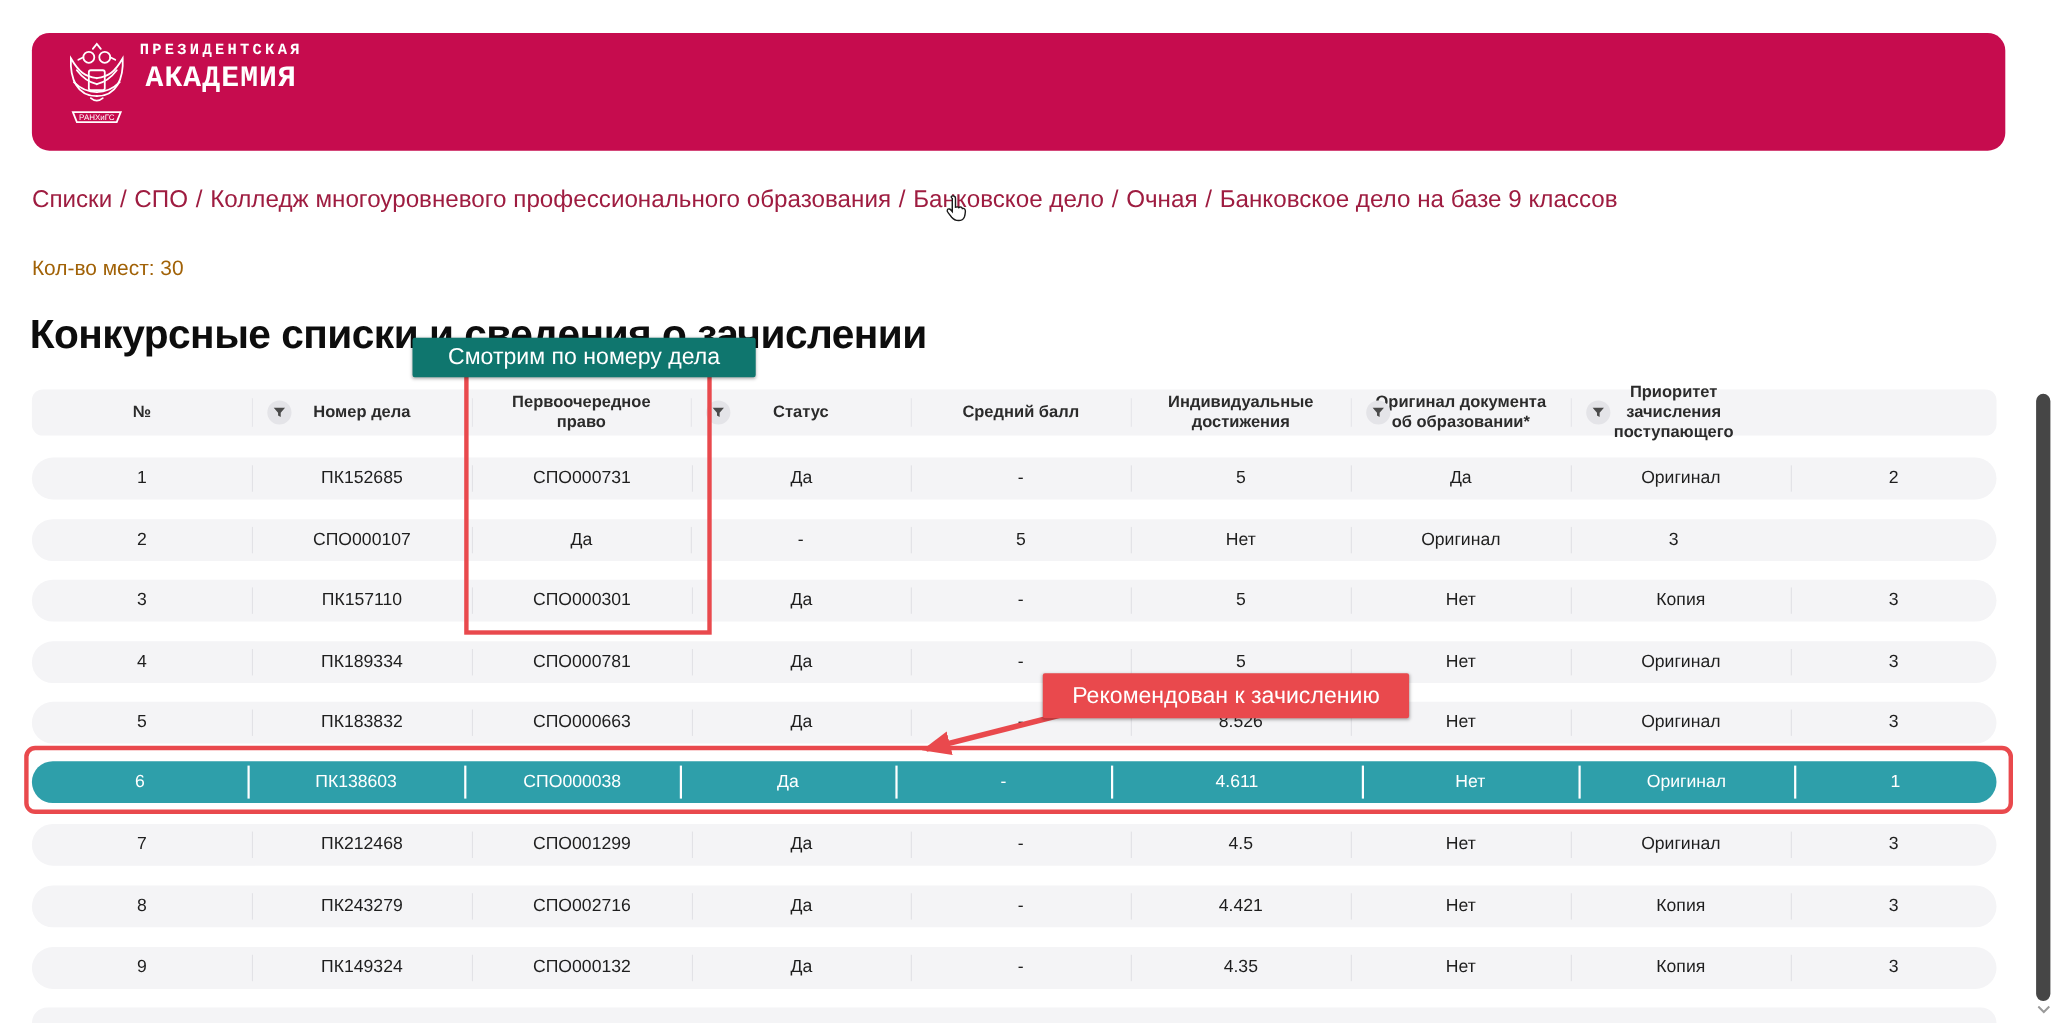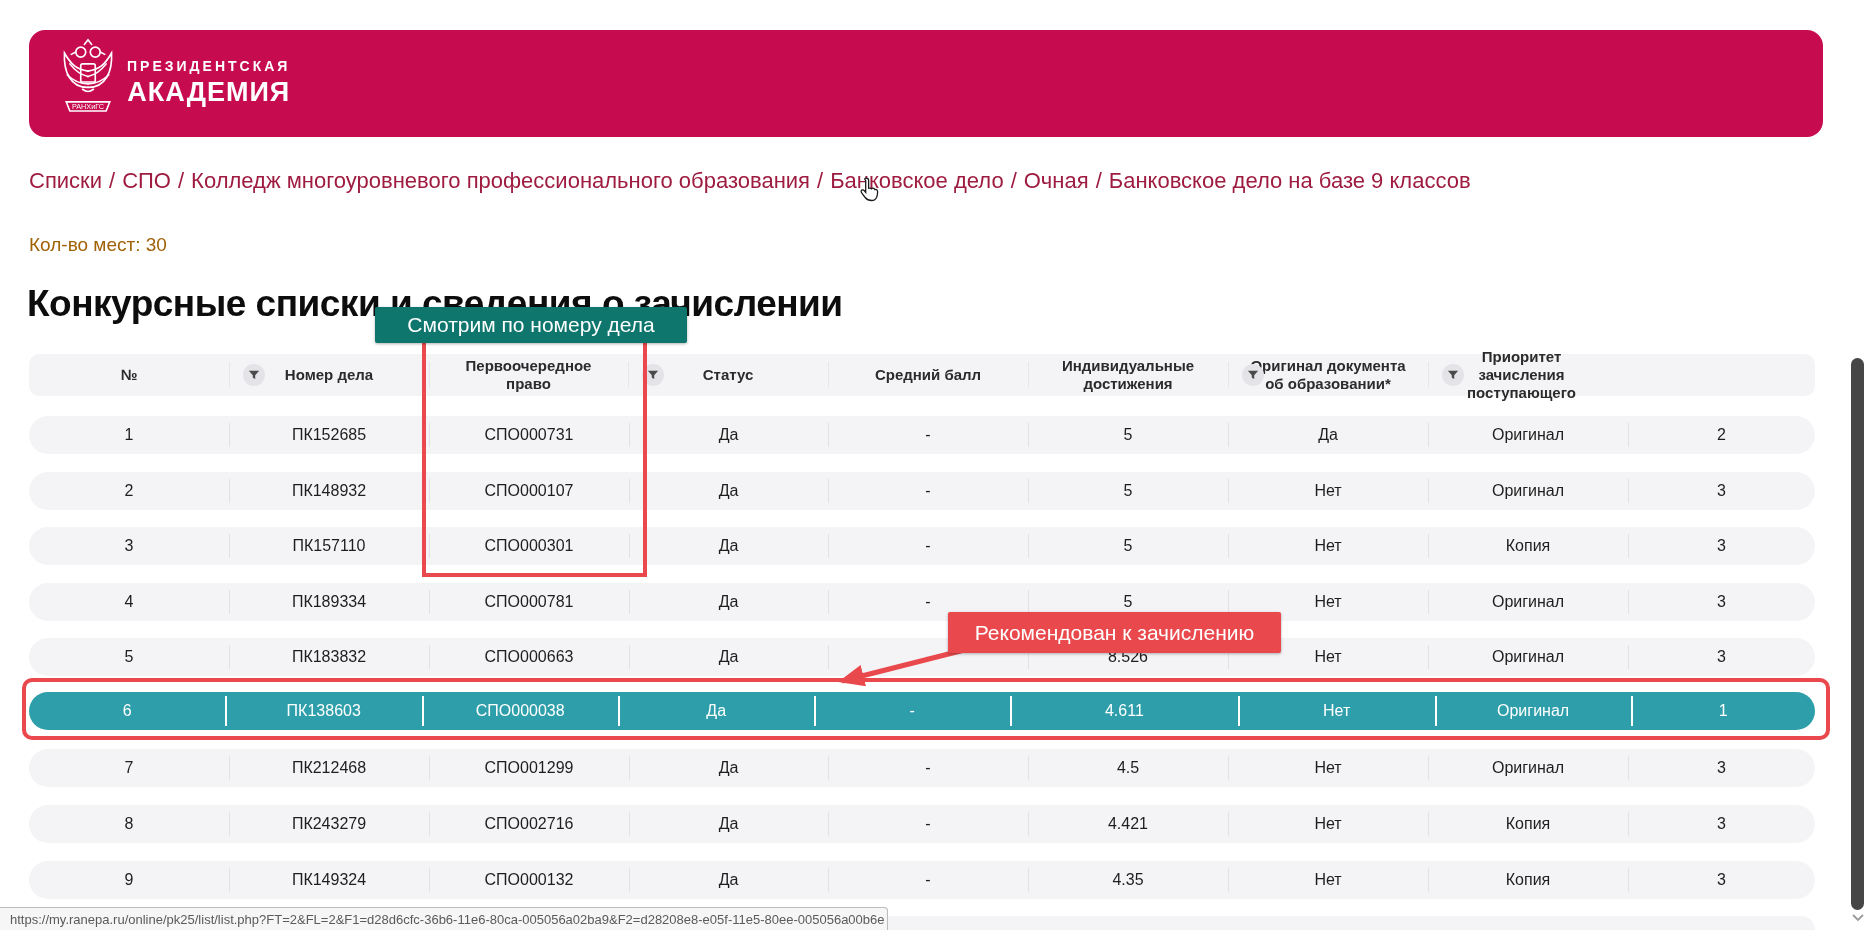--- a/index.html
+++ b/index.html
@@ -3,21 +3,21 @@
 <meta charset="utf-8">
 <style>
   html,body{margin:0;padding:0;background:#fff;}
   #stage{position:relative;width:1866px;height:930px;overflow:hidden;
          font-family:"Liberation Sans","DejaVu Sans",sans-serif;background:#fff;}
 
   
   .topbar{position:absolute;left:29px;top:30px;width:1794px;height:107px;
           border-radius:16px;display:flex;align-items:center;}
   .emblem{position:absolute;left:30px;top:8px;}
-  .brand{position:absolute;left:98px;top:28px;color:#fff;line-height:1.15;}
+  .brand{position:absolute;left:98px;top:8px;color:#fff;line-height:1.15;font-family:Liberation Mono, monospace;}
   .brand .l1{font-size:14px;font-weight:700;letter-spacing:3px;}
   .brand .l2{font-size:27px;font-weight:700;letter-spacing:1px;margin-top:3px;text-align:center;}
 
   
   .breadcrumb{position:absolute;left:29px;top:168px;font-size:22px;color:#9e1c40;
               white-space:nowrap;}
   .crumb{cursor:pointer;}
   .crumb-sep{padding:0 7px;}
   .cursor-hand{position:absolute;left:858px;top:176px;z-index:70;}
 
@@ -177,21 +177,20 @@
       <marker id="ah" markerUnits="userSpaceOnUse" markerWidth="28" markerHeight="24" refX="22" refY="11" orient="auto">
         <path d="M0 0 L26 11 L0 22 z" fill="#e9494d" id="arrowhead"></path>
       </marker>
     </defs>
     <line x1="988" y1="644" x2="842" y2="681" stroke="#e9494d" stroke-width="5" marker-end="url(#ah)" id="arrowline"></line>
   </svg>
   <div class="note note2" id="note2" style="background: rgb(233, 73, 77);">Рекомендован к зачислению</div>
 
   <div class="next-row-peek"></div>
 
-  <div class="statusbar">https://my.ranepa.ru/online/pk25/list/list.php?FT=2&amp;FL=2&amp;F1=d28d6cfc-36b6-11e6-80ca-005056a02ba9&amp;F2=d28208e8-e05f-11e5-80ee-005056a00b6e</div>
 
   <div class="scroll-thumb"></div>
   <div class="scroll-arrow">
     <svg width="12" height="8" viewBox="0 0 12 8">
         <path d="M1 1 L6 6 L11 1" fill="none" stroke="#9a9a9a" stroke-width="1.8"></path>
       </svg>
   </div>
 
 <div class="row" style="top: 416px;">
       <div class="td" style="width: 200px;">1</div>
@@ -199,21 +198,20 @@
       <div class="td" style="width: 200px;">СПО000731</div>
       <div class="td" style="width: 199px;">Да</div>
       <div class="td" style="width: 200px;">-</div>
       <div class="td" style="width: 200px;">5</div>
       <div class="td" style="width: 200px;">Да</div>
       <div class="td" style="width: 200px;">Оригинал</div>
       <div class="td" style="width: 187px;">2</div>
     </div>
     <div class="row" style="top: 472px;">
       <div class="td" style="width: 200px;">2</div>
-      <div class="td" style="width: 200px;">ПК148932</div>
       <div class="td" style="width: 200px;">СПО000107</div>
       <div class="td" style="width: 199px;">Да</div>
       <div class="td" style="width: 200px;">-</div>
       <div class="td" style="width: 200px;">5</div>
       <div class="td" style="width: 200px;">Нет</div>
       <div class="td" style="width: 200px;">Оригинал</div>
       <div class="td" style="width: 187px;">3</div>
     </div>
     <div class="row" style="top: 527px;">
       <div class="td" style="width: 200px;">3</div>

